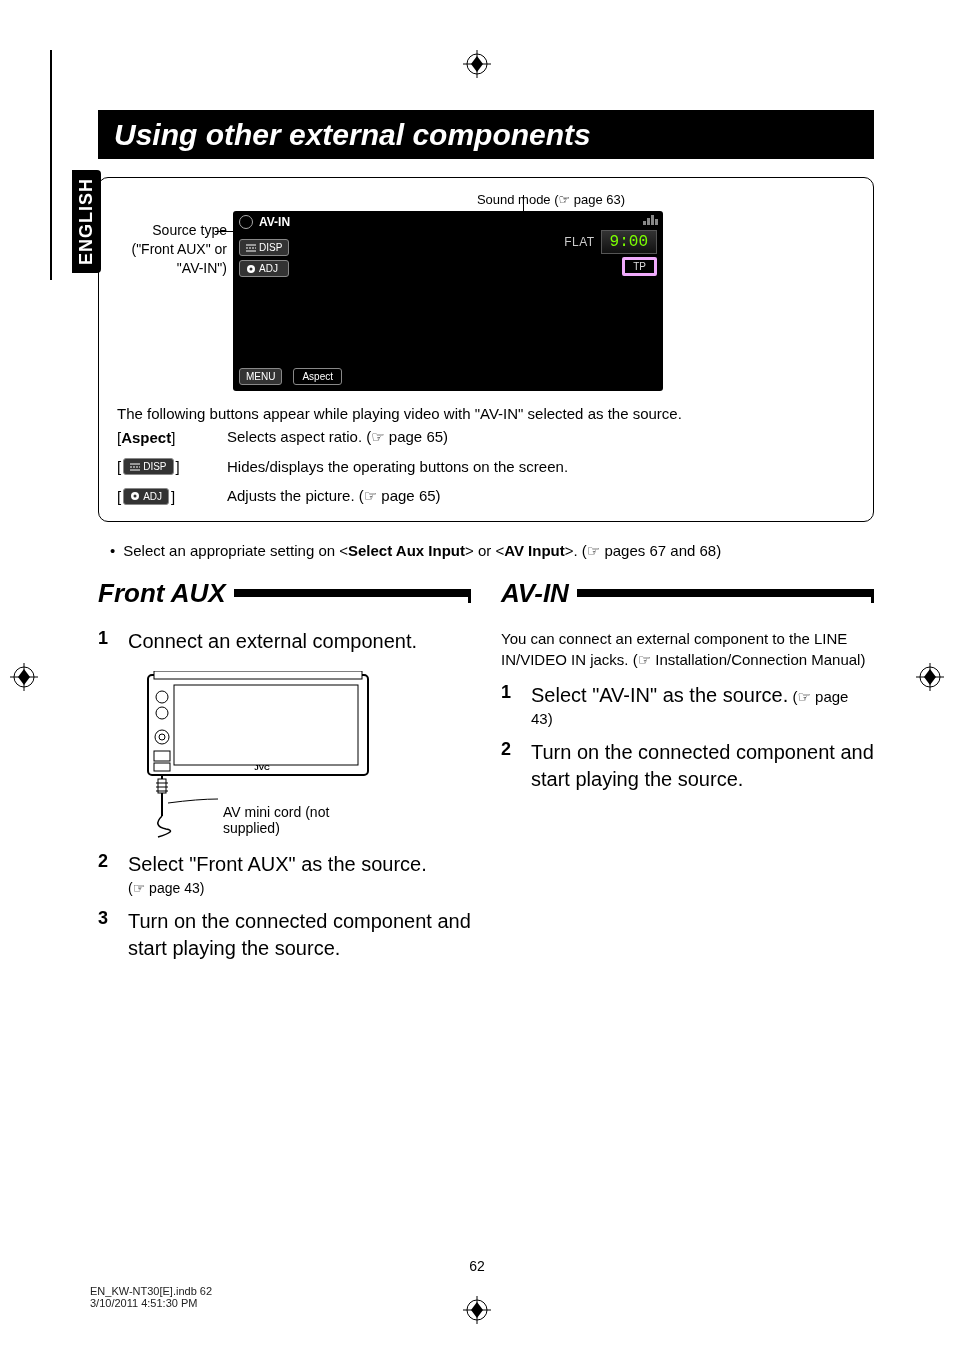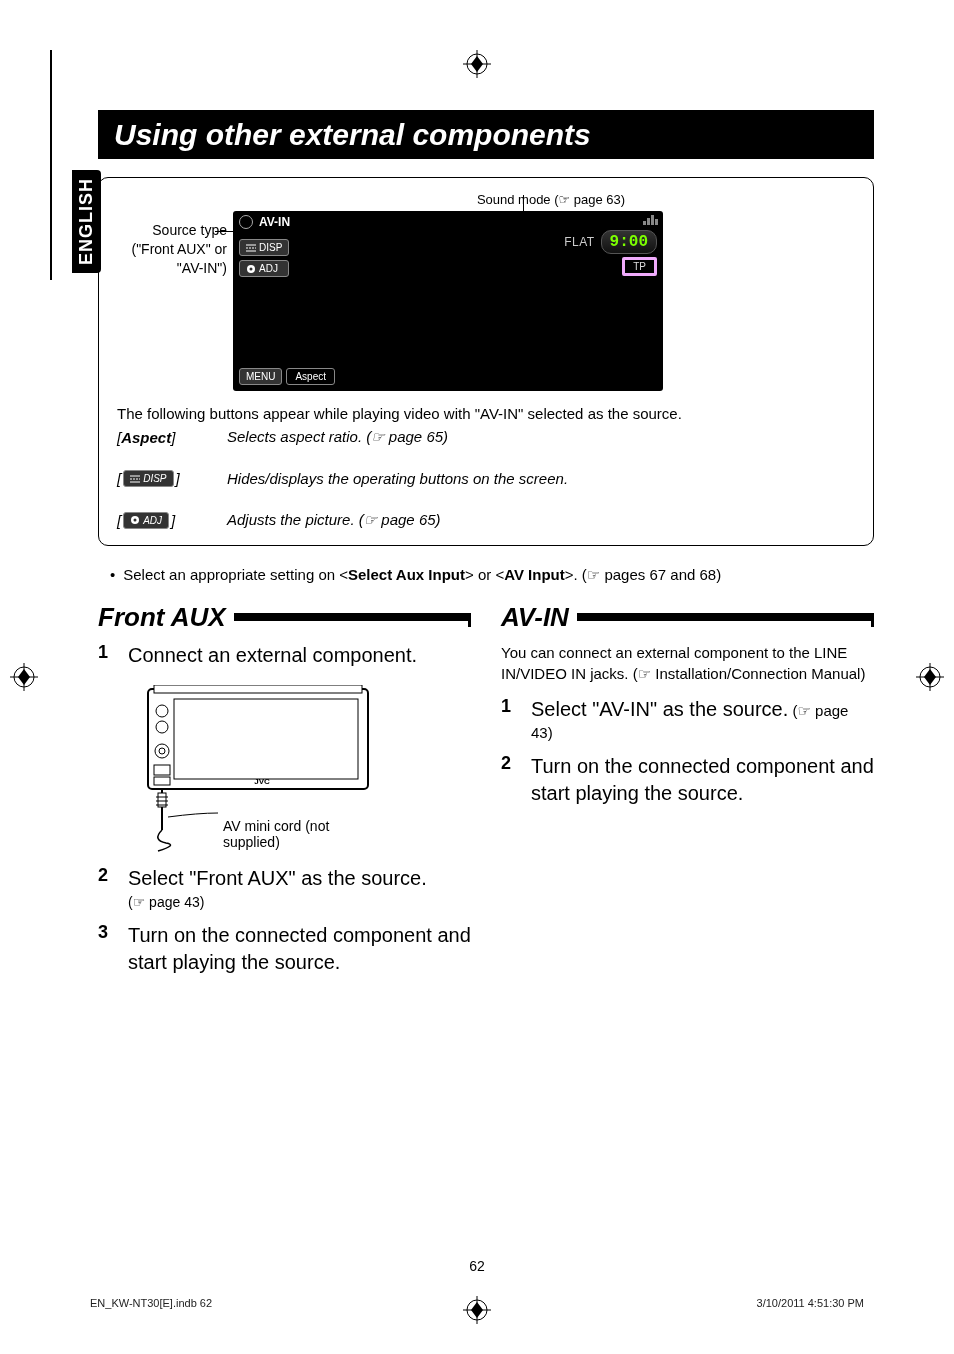--- a/index.html
+++ b/index.html
@@ -168,24 +168,24 @@
   }
   .flat-label {
     color: #ccc;
     font-size: 12px;
     letter-spacing: 0.5px;
   }
   .time {
     background: linear-gradient(#333,#111);
     color: #7cff00;
     font-size: 16px;
-    font-weight: bold;
+    font-weight: normal;
     padding: 2px 8px;
     border: 1px solid #555;
-    border-radius: 10px;
+    border-radius: 0;
     font-family: "Courier New", monospace;
   }
   .tp {
     border: 3px solid #f0abfc;
     color: #ddd;
     font-size: 10px;
     padding: 1px 8px;
     border-radius: 2px;
   }
   .ss-side {
@@ -194,21 +194,21 @@
     top: 28px;
     display: flex;
     flex-direction: column;
     gap: 4px;
   }
   .ss-bottom {
     position: absolute;
     left: 6px;
     bottom: 6px;
     display: flex;
-    gap: 4px;
+    gap: 11px;
   }
   .black-btn {
     background: #000;
     border: 1px solid #888;
     color: #fff;
     font-size: 10px;
     padding: 2px 8px;
     border-radius: 3px;
   }
   .leader-line {
@@ -228,24 +228,23 @@
     left: 290px;
   }
 
   .desc-line {
     font-size: 15px;
     margin-bottom: 6px;
   }
   .desc-table {
     display: grid;
     grid-template-columns: 110px 1fr;
-    row-gap: 24px;
+    row-gap: 12px;
     align-items: center;
     font-size: 15px;
-    font-style: italic;
   }
   .desc-key-btn {
     display: inline-flex;
     align-items: center;
     gap: 2px;
   }
   .bold { font-weight: bold; }
 
   .bullet {
     font-size: 15px;
@@ -259,21 +258,21 @@
     gap: 30px;
     margin-left: 18px;
   }
   .col {
     flex: 1;
     min-width: 0;
   }
   .col-heading {
     display: flex;
     align-items: center;
-    margin-bottom: 12px;
+    margin-bottom: 22px;
   }
   .col-title {
     font-weight: bold;
     font-style: italic;
     font-size: 26px;
     line-height: 1;
     padding-right: 8px;
   }
   .col-rule {
     flex: 1;
@@ -326,20 +325,21 @@
   }
   .footer {
     position: absolute;
     left: 90px;
     right: 90px;
     bottom: 45px;
     display: flex;
     justify-content: space-between;
     font-size: 11px;
     color: #222;
+    flex-direction: column;
   }
 </style>
 </head>
 <body>
 
 <div class="page">
 
   <div class="reg-mark reg-mark-top">
     <svg width="28" height="28" viewBox="0 0 28 28">
         <circle cx="14" cy="14" r="10" fill="none" stroke="#000" stroke-width="1"></circle>

